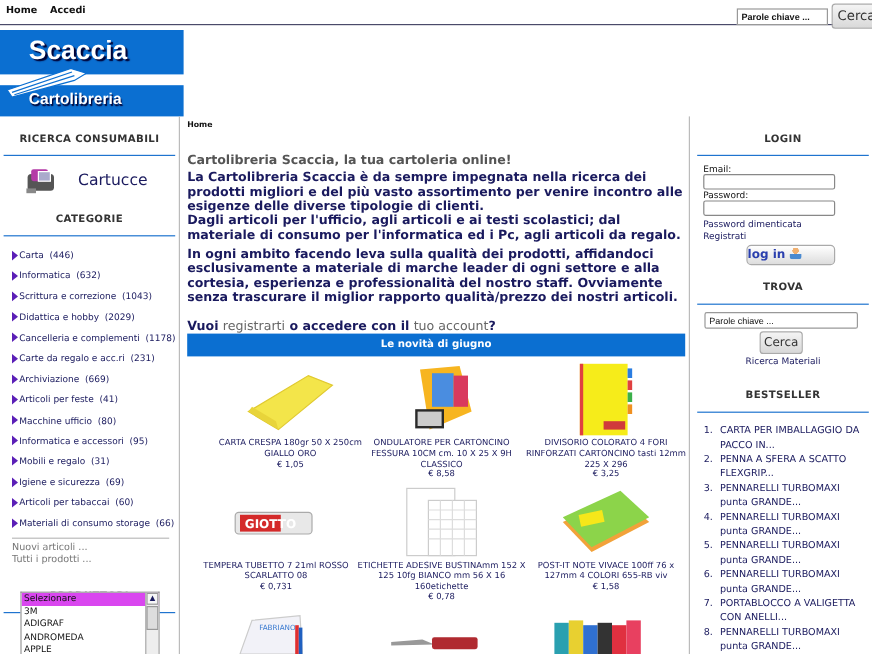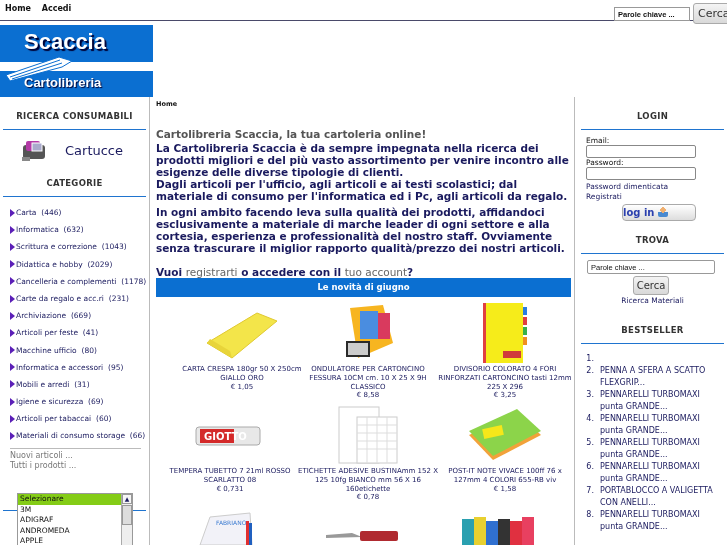--- a/index.html
+++ b/index.html
@@ -21,21 +21,21 @@
     .cart-icon { width: 30px; height: 26px; position: relative; }
     .cart-label { font-size: 13px; color: #1a1a5e; margin-left: 15px; }
     .cat-list { list-style: none; padding-left: 10px; margin-top: 7px; }
     .cat-list li { font-size: 7.5px; color: #1a1a5e; height: 17.2px; line-height: 17.2px; display: flex; align-items: center; }
     .tri { display: inline-block; width: 0; height: 0; border-top: 4px solid transparent; border-bottom: 4px solid transparent; border-left: 5px solid #5b1fb7; margin-right: 1px; }
     .sep { border-top: 1px solid #bbb; margin: 3px 8px 2px 10px; }
     .more-links { padding-left: 10px; font-size: 8px; color: #777; line-height: 10.5px; }
     .produttori-title { margin-top: 20px; }
     .prod-select { position: absolute; left: 17px; top: 493px; width: 116px; height: 52px; border: 1px solid #999; border-bottom: none; background: #fff; overflow: hidden; }
     .prod-select .opt { font-size: 7.5px; height: 10.5px; line-height: 10.5px; padding-left: 2px; color: #111; }
-    .prod-select .opt.sel { background: #84cc16; color: #111; }
+    .prod-select .opt.sel { background: #d946ef; color: #111; }
     .prod-scroll { position: absolute; right: 0; top: 0; width: 11px; height: 52px; background: #eee; border-left: 1px solid #aaa; }
     .prod-scroll .arrow { width: 10px; height: 10px; border: 1px solid #999; background: #f6f6f6; font-size: 6px; text-align: center; line-height: 8px; }
     .prod-scroll .thumb { width: 10px; height: 20px; border: 1px solid #999; background: #ddd; margin-top: 1px; }
     .breadcrumb { position: absolute; left: 156px; top: 100px; font-size: 6.5px; color: #111; font-weight: bold; }
     .main-intro { position: absolute; left: 156px; top: 128px; width: 415px; }
     .intro-title { font-size: 10.5px; color: #555; font-weight: bold; }
     .intro-text { font-size: 10.5px; color: #1a1a5e; font-weight: bold; line-height: 12px; margin-top: 2px; }
     .intro-cta { font-size: 10.5px; font-weight: bold; color: #1a1a5e; margin-top: 12px; }
     .intro-cta .lnk { color: #666; font-weight: normal; cursor: pointer; }
     .novita-bar { position: absolute; left: 156px; top: 278px; width: 415px; height: 19px; background: #0b6fd1; color: #fff; font-size: 8.5px; font-weight: bold; text-align: center; line-height: 18px; }
@@ -102,21 +102,21 @@
     <li><span class="tri"></span><span>Carta</span>&nbsp;&nbsp;<span>(446)</span></li>
     <li><span class="tri"></span><span>Informatica</span>&nbsp;&nbsp;<span>(632)</span></li>
     <li><span class="tri"></span><span>Scrittura e correzione</span>&nbsp;&nbsp;<span>(1043)</span></li>
     <li><span class="tri"></span><span>Didattica e hobby</span>&nbsp;&nbsp;<span>(2029)</span></li>
     <li><span class="tri"></span><span>Cancelleria e complementi</span>&nbsp;&nbsp;<span>(1178)</span></li>
     <li><span class="tri"></span><span>Carte da regalo e acc.ri</span>&nbsp;&nbsp;<span>(231)</span></li>
     <li><span class="tri"></span><span>Archiviazione</span>&nbsp;&nbsp;<span>(669)</span></li>
     <li><span class="tri"></span><span>Articoli per feste</span>&nbsp;&nbsp;<span>(41)</span></li>
     <li><span class="tri"></span><span>Macchine ufficio</span>&nbsp;&nbsp;<span>(80)</span></li>
     <li><span class="tri"></span><span>Informatica e accessori</span>&nbsp;&nbsp;<span>(95)</span></li>
-    <li><span class="tri"></span><span>Mobili e arredi</span>&nbsp;&nbsp;<span>(31)</span></li>
+    <li><span class="tri"></span><span>Mobili e regalo</span>&nbsp;&nbsp;<span>(31)</span></li>
     <li><span class="tri"></span><span>Igiene e sicurezza</span>&nbsp;&nbsp;<span>(69)</span></li>
     <li><span class="tri"></span><span>Articoli per tabaccai</span>&nbsp;&nbsp;<span>(60)</span></li>
     <li><span class="tri"></span><span>Materiali di consumo storage</span>&nbsp;&nbsp;<span>(66)</span></li>
   </ul>
   <div class="sep"></div>
   <div class="more-links">
     <div>Nuovi articoli ...</div>
     <div>Tutti i prodotti ...</div>
   </div>
   <div class="box-title produttori-title">PRODUTTORI</div>
@@ -266,20 +266,21 @@
     <span style="display:inline-block; width:10px; height:10px; vertical-align:-1px; background:radial-gradient(circle at 50% 30%, #f0b070 30%, transparent 32%), linear-gradient(transparent 55%, #4a8ad0 55%); border-radius:2px;"></span>
   </div>
   <div class="box-title trova-title">TROVA</div>
   <input class="trova-input" value="Parole chiave ..." style="">
   <div class="trova-btn">Cerca</div>
   <span class="adv-link">Ricerca Materiali</span>
   <div class="box-title best-title">BESTSELLER</div>
   <ol class="best-list">
     <li>
         <span class="num">1.</span>
+        <span class="txt">CARTA PER IMBALLAGGIO DA PACCO IN...</span>
       </li>
     <li>
         <span class="num">2.</span>
         <span class="txt">PENNA A SFERA A SCATTO FLEXGRIP...</span>
       </li>
     <li>
         <span class="num">3.</span>
         <span class="txt">PENNARELLI TURBOMAXI punta GRANDE...</span>
       </li>
     <li>

